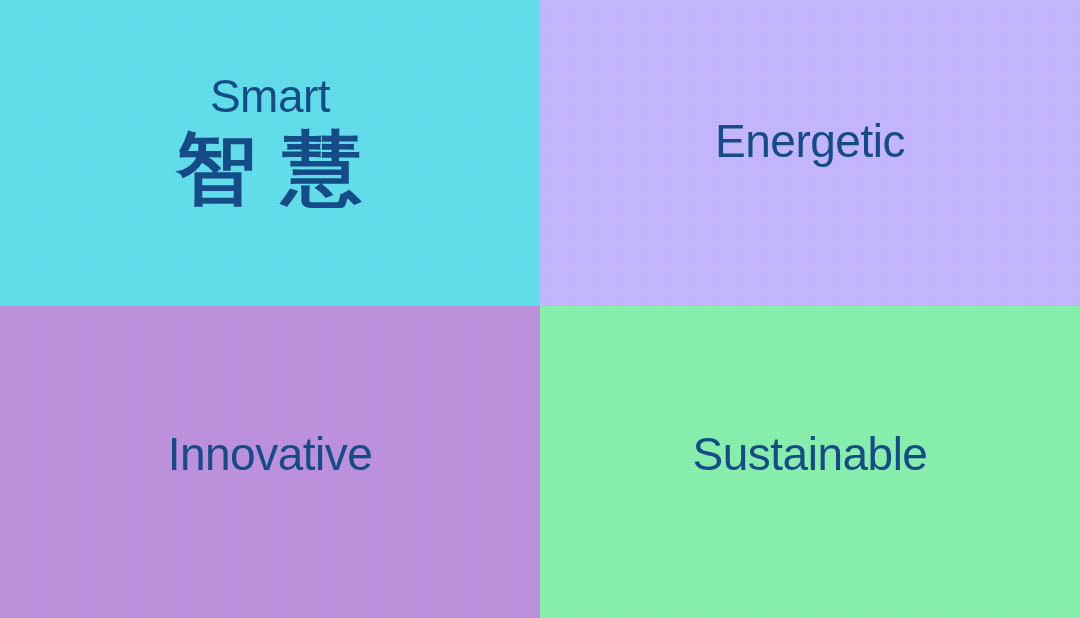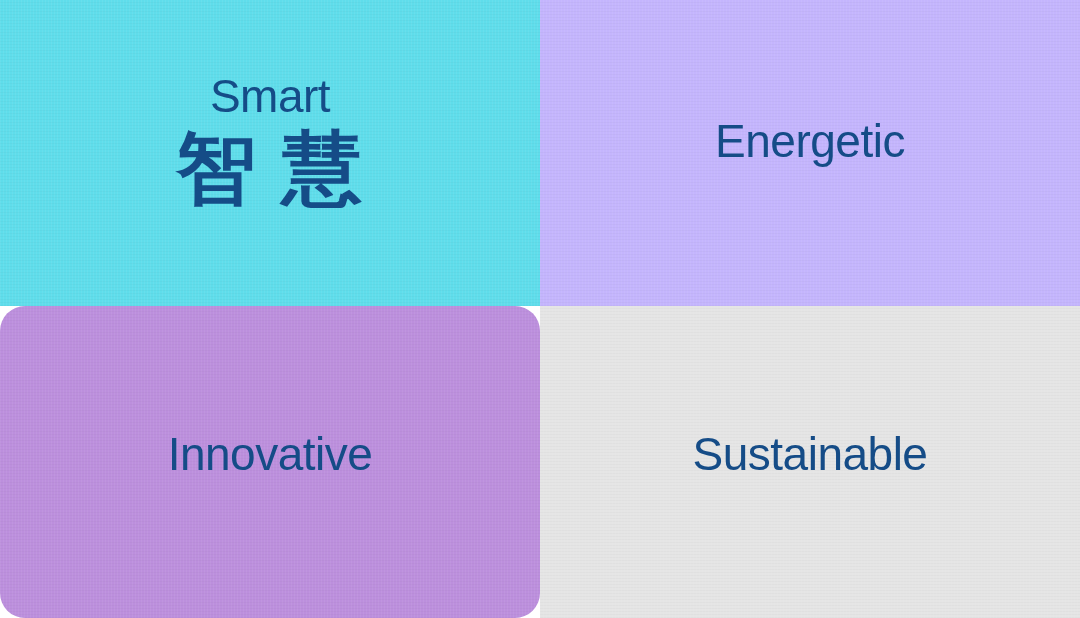--- a/index.html
+++ b/index.html
@@ -72,25 +72,25 @@
       <span class="zh">智 慧</span>
     </div>
   </div>
 
   <div class="panel panel-top" style="background-color: #c4b5fd; color: rgb(21, 76, 135);">
     <div class="panel-inner">
       <span class="en">Energetic</span>
     </div>
   </div>
 
-  <div class="panel panel-bottom" style="background-color: rgb(188, 143, 221); color: rgb(21, 76, 135); border-radius: 25px;">
+  <div class="panel panel-bottom" style="background-color: rgb(188, 143, 221); color: rgb(21, 76, 135);">
     <div class="panel-inner">
       <span class="en">Innovative</span>
     </div>
   </div>
 
-  <div class="panel panel-bottom" style="background-color: #e5e5e5; color: rgb(21, 76, 135);">
+  <div class="panel panel-bottom" style="background-color: #86efac; color: rgb(21, 76, 135);">
     <div class="panel-inner">
       <span class="en">Sustainable</span>
     </div>
   </div>
 
 </div>
 
 </body></html>

